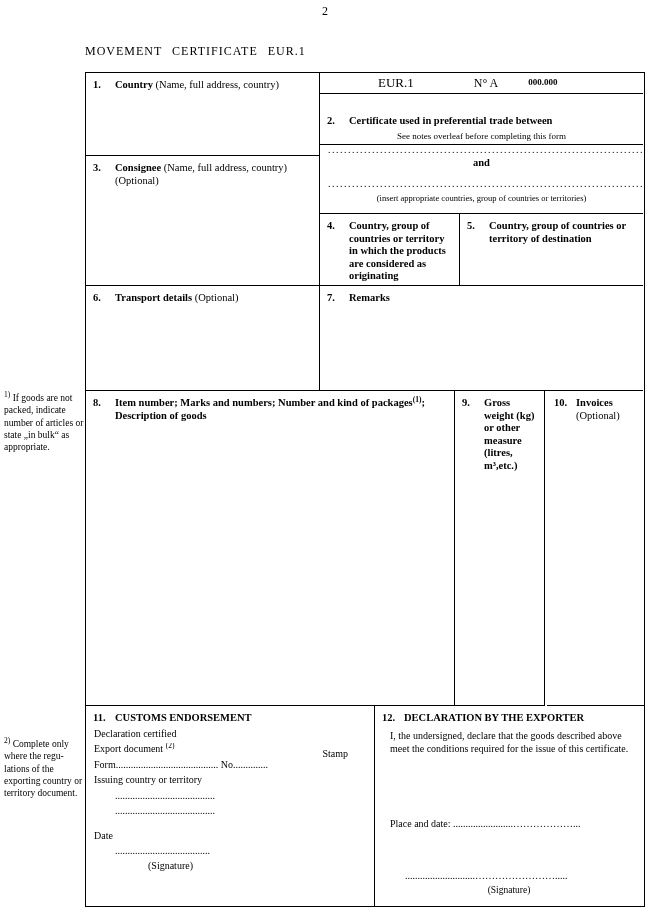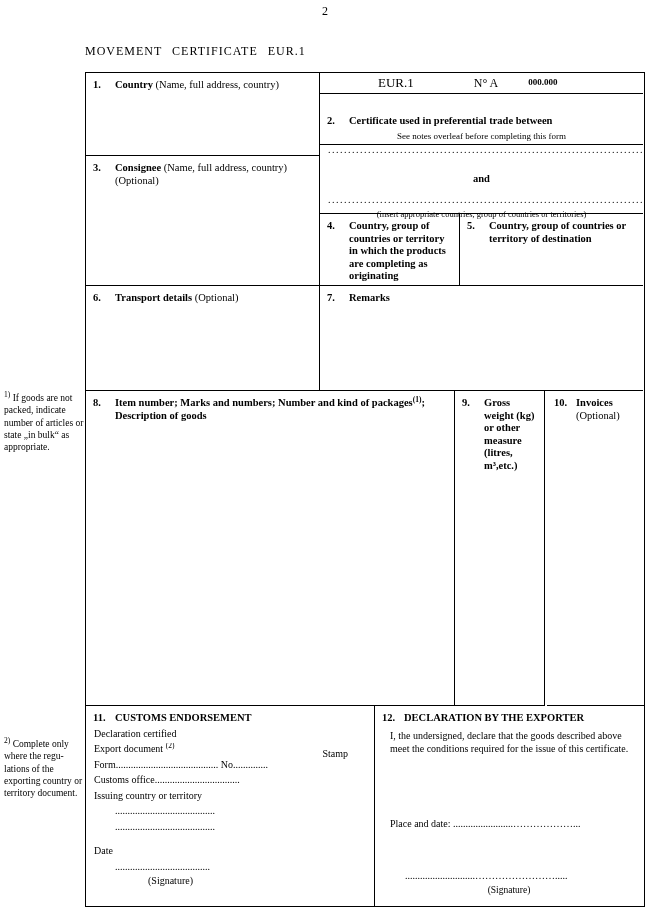--- a/index.html
+++ b/index.html
@@ -37,21 +37,21 @@
   #box10 { left:461px; top:318px; width:98px; height:315px; }
   #box11 { left:0; top:633px; width:289px; height:200px; }
   #box12 { left:289px; top:633px; width:268px; height:200px; }
 
   #hdr .eur { font-weight:normal; font-size:13px; margin-left:58px; }
   #hdr .noA { font-weight:normal; font-size:12px; margin-left:60px; }
   #hdr .serial { font-weight:bold; font-size:9px; margin-left:30px; }
 
   .dots { overflow:hidden; white-space:nowrap; padding:0 8px; font-size:10px; letter-spacing:1.5px; }
   #box2 .dots1 { margin-top:16px; }
-  #box2 .andline { text-align:center; font-weight:bold; font-size:10.5px; margin-top:16px; }
+  #box2 .andline { text-align:center; font-weight:bold; font-size:10.5px; margin-top:0; }
   #box2 .dots2 { margin-top:9px; }
   #box2 .hint { text-align:center; font-size:8.5px; margin-top:2px; }
 
   .b11line { padding-left:8px; font-size:10px; margin-top:3px; white-space:nowrap; overflow:hidden; }
   .b11line.ind { padding-left:29px; }
   .b11line.datelbl { margin-top:12px; }
   .b11line.sig { padding-left:62px; margin-top:2px; }
   #box11 .stamp { position:absolute; right:26px; top:42px; font-size:10px; }
 
   .b12body { padding:4px 12px 0 15px; font-size:10px; line-height:1.35; }
@@ -118,21 +118,21 @@
           <span>Consignee</span>
           <span class="it">(Name, full address, country)</span>
           <span class="block it">(Optional)</span>
         </span>
       </div>
     </div>
 
     <div class="box br bb" id="box4">
       <div class="lab">
         <span class="n">4.</span>
-        <span class="t">Country, group of countries or territory in which the products are completing as originating</span>
+        <span class="t">Country, group of countries or territory in which the products are considered as originating</span>
       </div>
     </div>
 
     <div class="box bb" id="box5">
       <div class="lab">
         <span class="n">5.</span>
         <span class="t">Country, group of countries or territory of destination</span>
       </div>
     </div>
 
@@ -184,21 +184,20 @@
       <div class="lab">
         <span class="n">11.</span>
         <span class="t">CUSTOMS ENDORSEMENT</span>
       </div>
       <div class="b11line">Declaration certified</div>
       <div class="b11line">
         <span>Export document </span><sup>(2)</sup>
       </div>
       <div class="stamp">Stamp</div>
       <div class="b11line">Form.........................................  No..............</div>
-      <div class="b11line">Customs office..................................</div>
       <div class="b11line">Issuing country or territory</div>
       <div class="b11line ind">........................................</div>
       <div class="b11line ind">........................................</div>
       <div class="b11line datelbl">Date</div>
       <div class="b11line ind">......................................</div>
       <div class="b11line sig it">(Signature)</div>
     </div>
 
     <div class="box" id="box12">
       <div class="lab">

